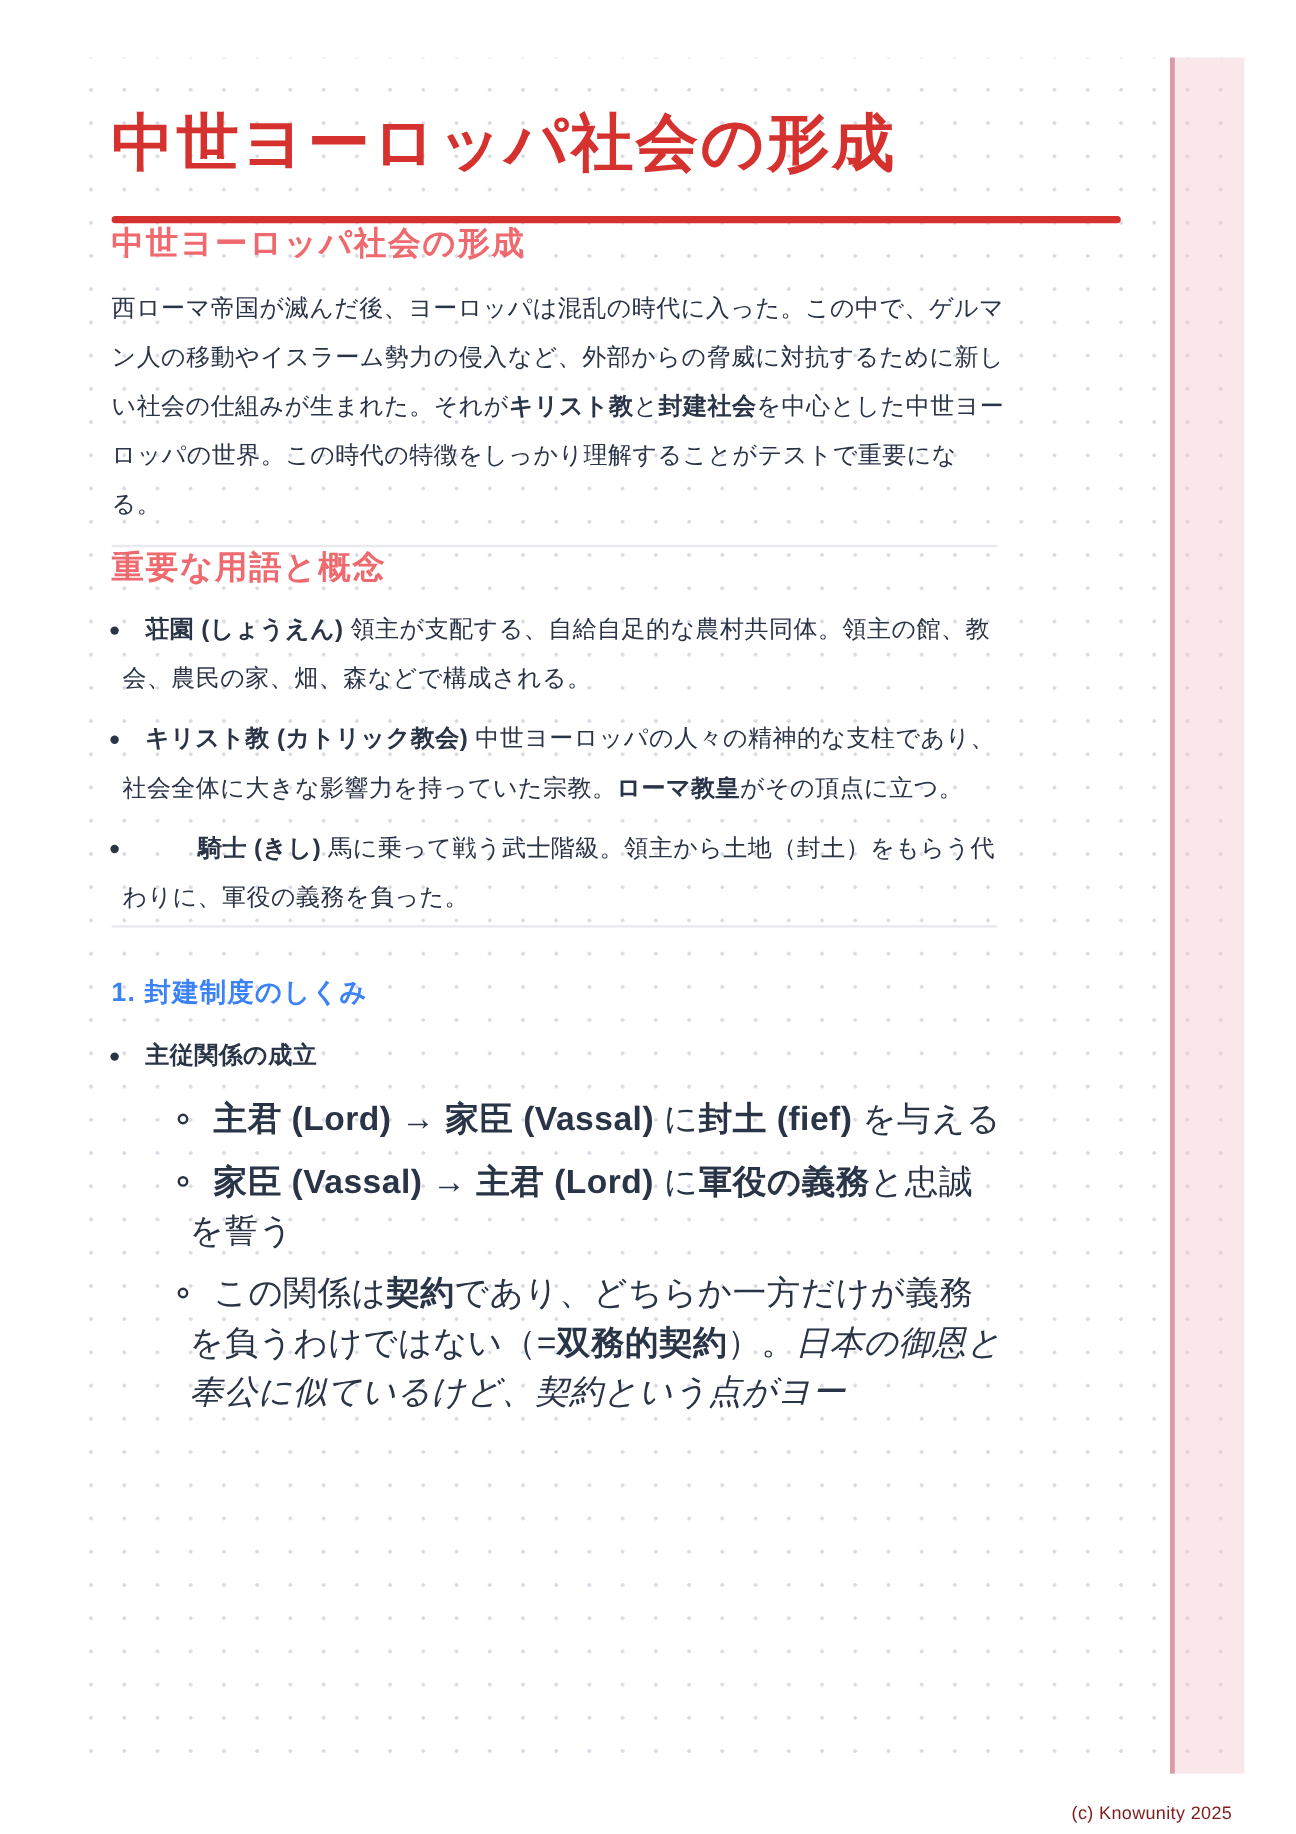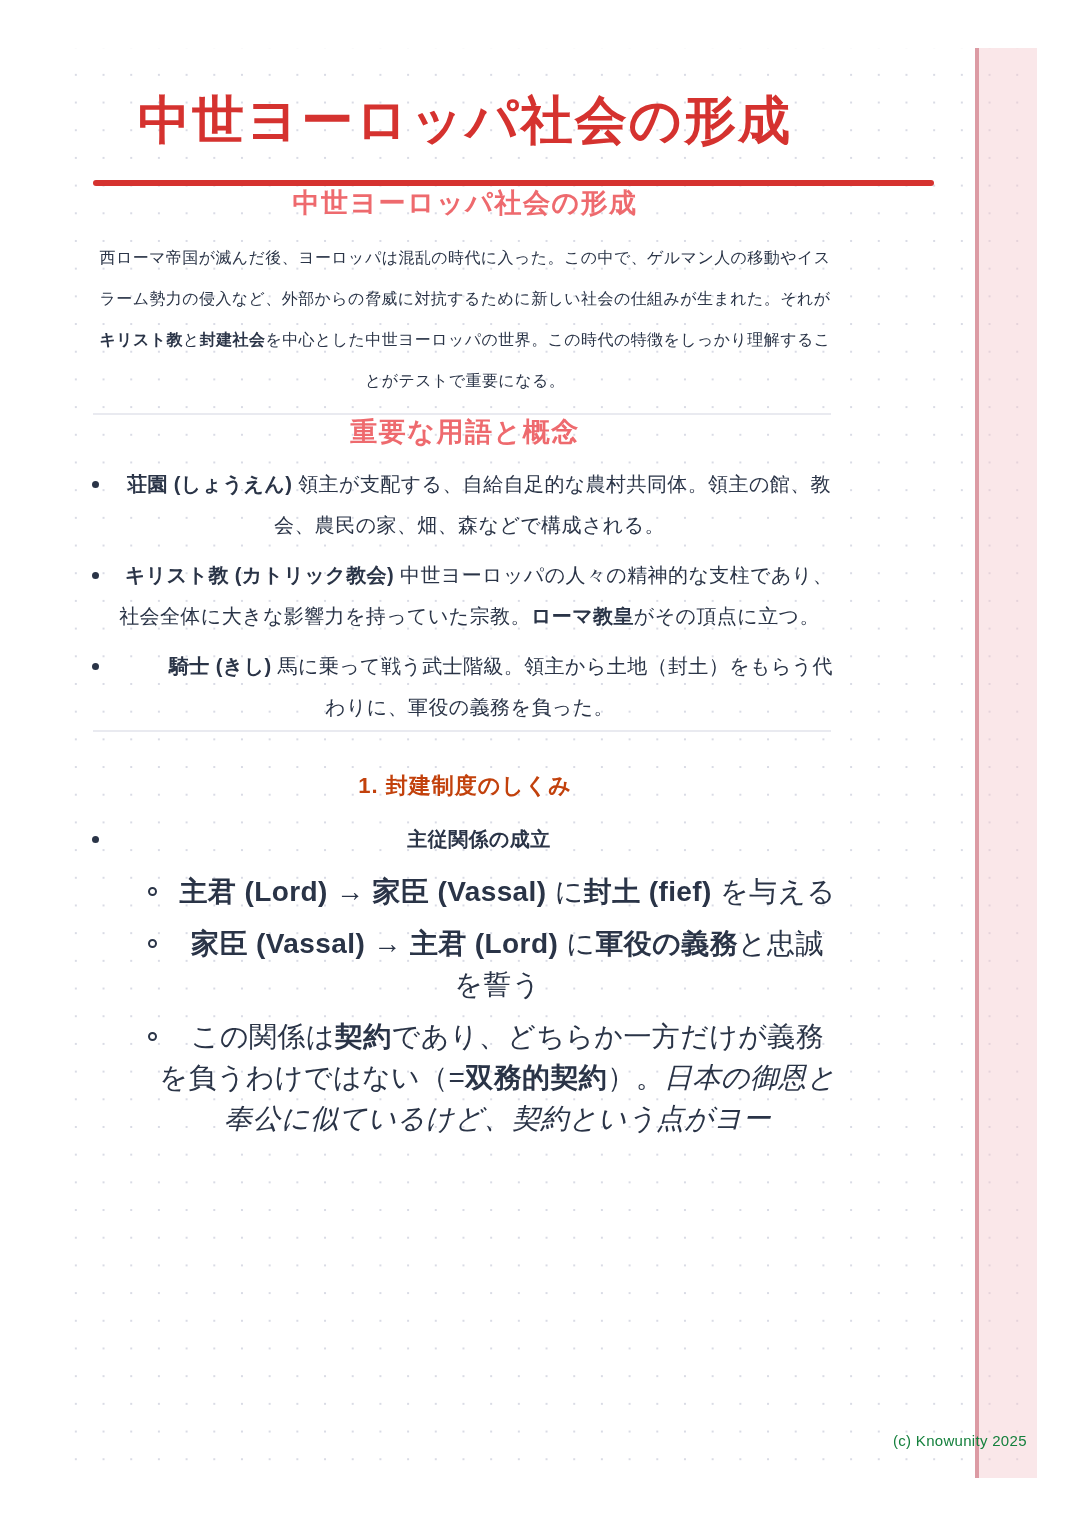--- a/index.html
+++ b/index.html
@@ -15,42 +15,42 @@
     background-image: radial-gradient(circle, #d9dbe5 1.3px, transparent 1.5px);
     background-size:27.7px 27.7px;
     background-position:8px 13px;
   }
   
   .stripe {
     position:absolute; left:975px; top:48px; width:58px; height:1430px;
     background:rgba(245,201,206,0.45);
     border-left:4px solid #dc9ba4;
   }
-  .content { position:absolute; left:93px; top:88px; width:744px; z-index:2;text-align:center; }
+  .content { position:absolute; left:93px; top:88px; width:744px; z-index:2; }
 
   h1.doc-title {
     margin:0; font-size:52px; line-height:1.25; font-weight:900;
     letter-spacing:2px; color:#d5322f;
   }
   .title-rule { margin-top:27px; width:841px; height:6px; background:#d5322f; border-radius:3px; }
 
   h2.sec {
     margin:0; font-size:27px; line-height:1.3; font-weight:800;
     letter-spacing:1.5px; color:#ee6a6e;
   }
   .sec-intro   { margin-top:46px; }
   .sec-terms   { margin-top:44px; }
   .sec-details { margin-top:42px; }
 
   h3.subsec {
     margin:40px 0 0 0; font-size:22px; line-height:1.3; font-weight:800;
-    letter-spacing:1px; color:#c2410c;
+    letter-spacing:1px; color:#3b82f6;
   }
 
-  p.body-p { margin:16px 0 0 0; font-size:16px; line-height:41px; letter-spacing:0.4px; }
+  p.body-p { margin:16px 0 0 0; font-size:20px; line-height:41px; letter-spacing:0.4px; }
   p.p2 { margin-top:14px; }
 
   .divider { border:none; border-top:2px solid #e9eaf0; height:0; width:738px; margin:0; }
   .div1 { margin-top:12px; }
   .div2 { margin-top:2px; }
 
   ul.lv1 { margin:0; padding:0 0 0 9px; list-style:none; }
   ul.terms-list { margin-top:14px; }
   ul.relations-list { margin-top:18px; }
   ul.lv1 > li {
@@ -69,22 +69,22 @@
   }
   ul.lv2 > li:last-child { margin-bottom:0; }
   ul.lv2 > li::before {
     content:""; position:absolute; left:-10px; top:16px;
     width:7px; height:7px; border-radius:50%;
     border:2px solid #2a3447; background:transparent; box-sizing:border-box;
     width:9px; height:9px;
   }
 
   .footer-credit {
-    position:absolute; left:893px; top:1432px; z-index:3;
-    font-size:15px; letter-spacing:0.3px; color:#15803d;
+    position:absolute; left:893px; top:1503px; z-index:3;
+    font-size:15px; letter-spacing:0.3px; color:#7f1d1d;
   }
 </style>
 </head>
 <body>
 
 <div class="dotgrid"></div>
 <div class="stripe"></div>
 
 <div class="content">
 

